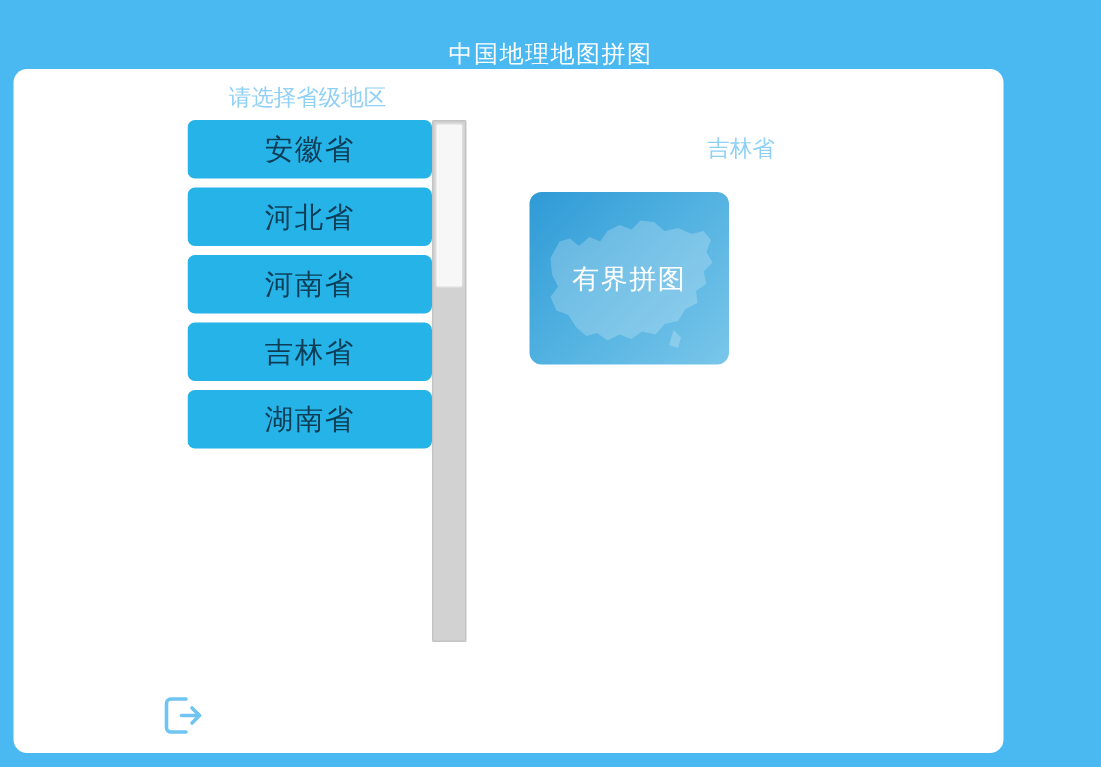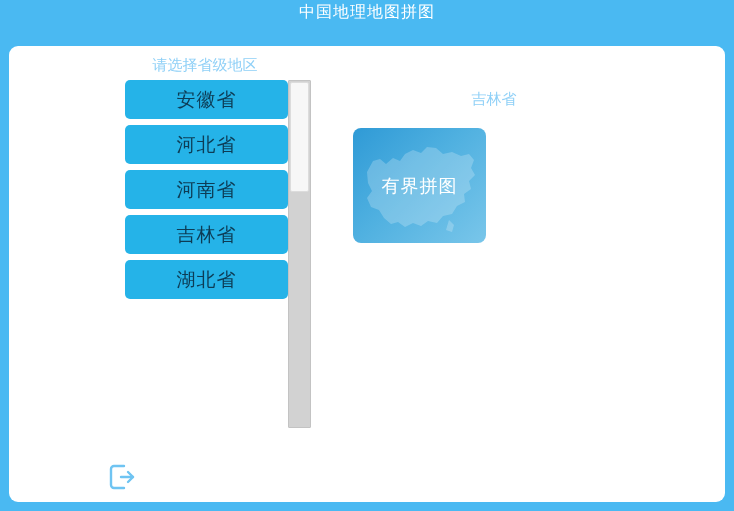--- a/index.html
+++ b/index.html
@@ -23,36 +23,36 @@
 
   
   #title-bar {
     position: absolute;
     left: 0;
     top: 4px;
     width: 734px;
     height: 40px;
     background: #4ab9f2;
     display: flex;
-    align-items: flex-start;
+    align-items: flex-end;
     justify-content: center;
   }
   #app-title {
     color: #ffffff;
     font-size: 16px;
     letter-spacing: 1px;
     line-height: 1;
   }
 
   
   #content-panel {
     position: absolute;
     left: 9px;
     top: 46px;
-    width: 716px;
+    width: 660px;
     height: 456px;
     background: #ffffff;
     border-radius: 9px;
   }
 
   
   #province-picker {
     position: absolute;
     left: 116px;
     top: 12px;
@@ -204,21 +204,21 @@
     <div id="province-picker">
 
       <div id="province-picker-label">请选择省级地区</div>
 
       <div id="province-list-viewport">
         <div id="province-list">
             <div class="province-item">安徽省</div>
             <div class="province-item">河北省</div>
             <div class="province-item">河南省</div>
             <div class="province-item">吉林省</div>
-            <div class="province-item">湖北省</div>
+            <div class="province-item">湖南省</div>
           </div>
       </div>
 
       <div id="province-scrollbar">
         <div id="province-scrollbar-thumb"></div>
       </div>
 
     </div>
 
     <div id="mode-panel">

